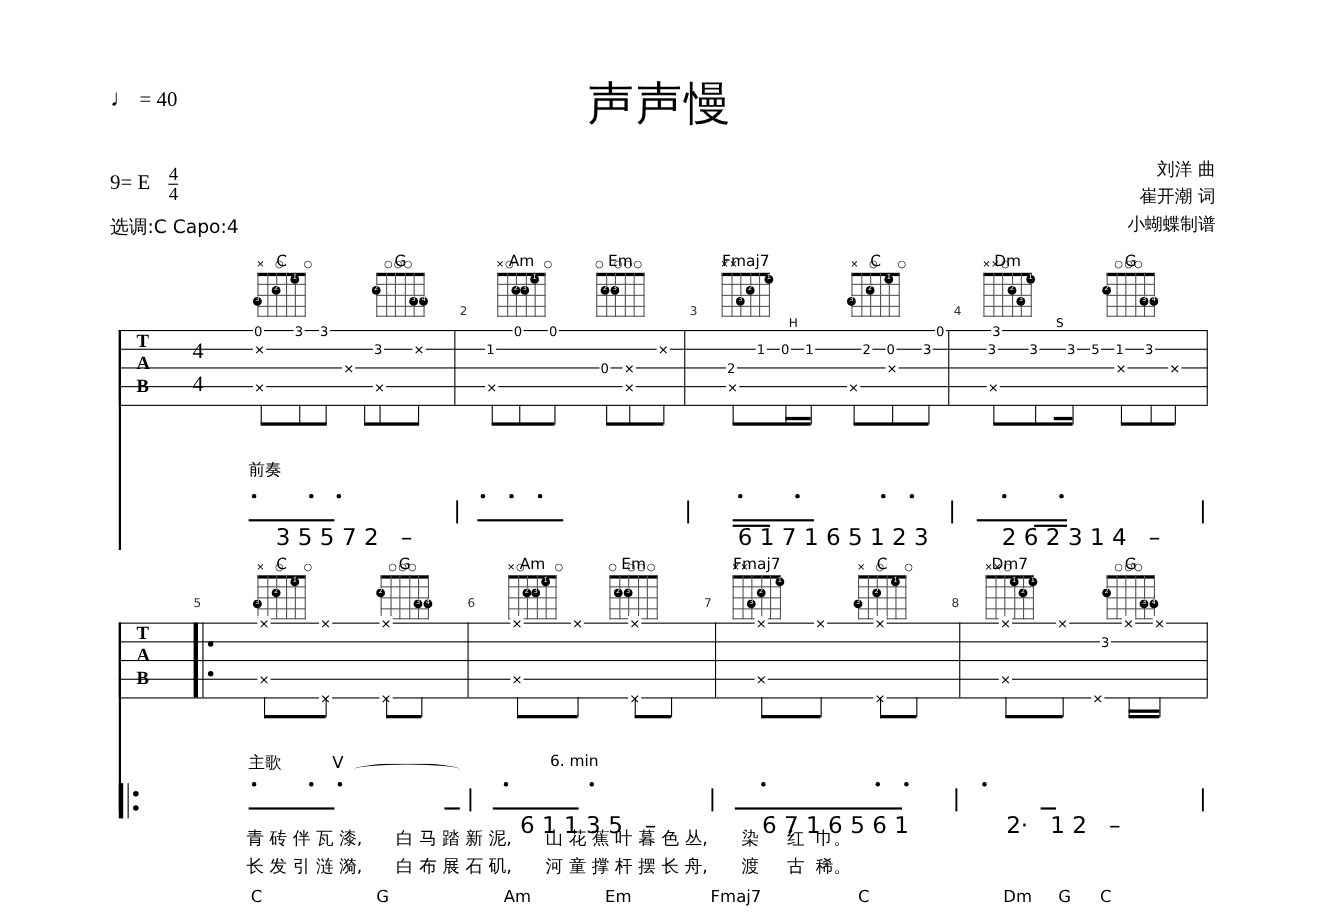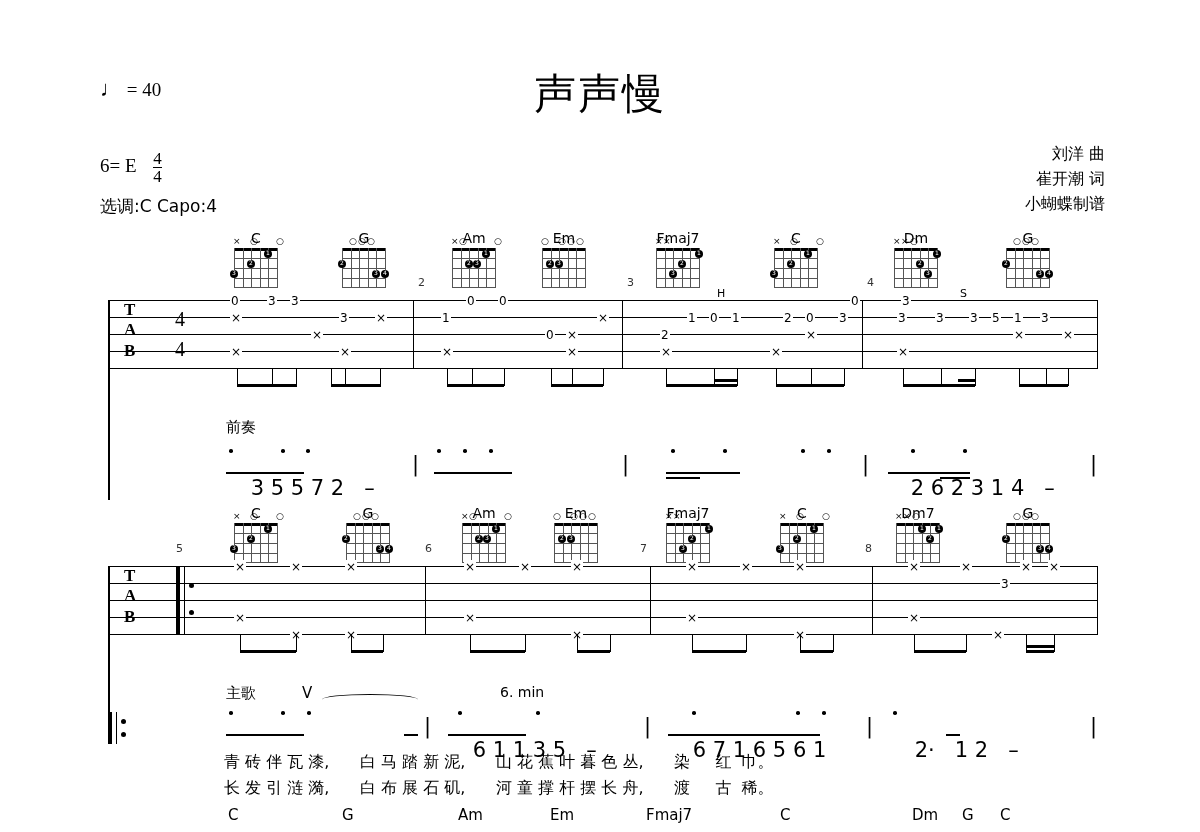--- a/index.html
+++ b/index.html
@@ -68,21 +68,21 @@
 <div class="sheet">
 
   <div class="tempo">
     <span class="note">♩</span>
     <span>= 40</span>
   </div>
 
   <div class="title">声声慢</div>
 
   <div class="keysig">
-    <span>6= E</span>
+    <span>9= E</span>
     <span class="frac">
       <span class="num">4</span>
       <span class="den">4</span>
     </span>
   </div>
 
   <div class="capo">选调:C Capo:4</div>
 
   <div class="credits">
     <div>刘洋 曲</div>
@@ -431,20 +431,23 @@
     <div class="beam" style="left:1019px;top:384px;width:49px;"></div>
   </div>
 
   <div class="lbl" style="left:226px;top:418px;">前奏</div>
 
   <div class="nnrow" style="left:224px;top:452px;">
     <span>3 5 5 7 2   –</span>
   </div>
   <div class="nn" style="left:412px;top:452px;">|</div>
   <div class="nn" style="left:622px;top:452px;">|</div>
+  <div class="nnrow" style="left:644px;top:452px;">
+    <span>6 1 7 1 6 5 1 2 3</span>
+  </div>
   <div class="nn" style="left:862px;top:452px;">|</div>
   <div class="nnrow" style="left:884px;top:452px;">
     <span>2 6 2 3 1 4   –</span>
   </div>
   <div class="nn" style="left:1090px;top:452px;">|</div>
 
   <div class="dotabove" style="left:229px;top:449px;"></div>
   <div class="dotabove" style="left:281px;top:449px;"></div>
   <div class="dotabove" style="left:306px;top:449px;"></div>
   <div class="dotabove" style="left:437px;top:449px;"></div>

